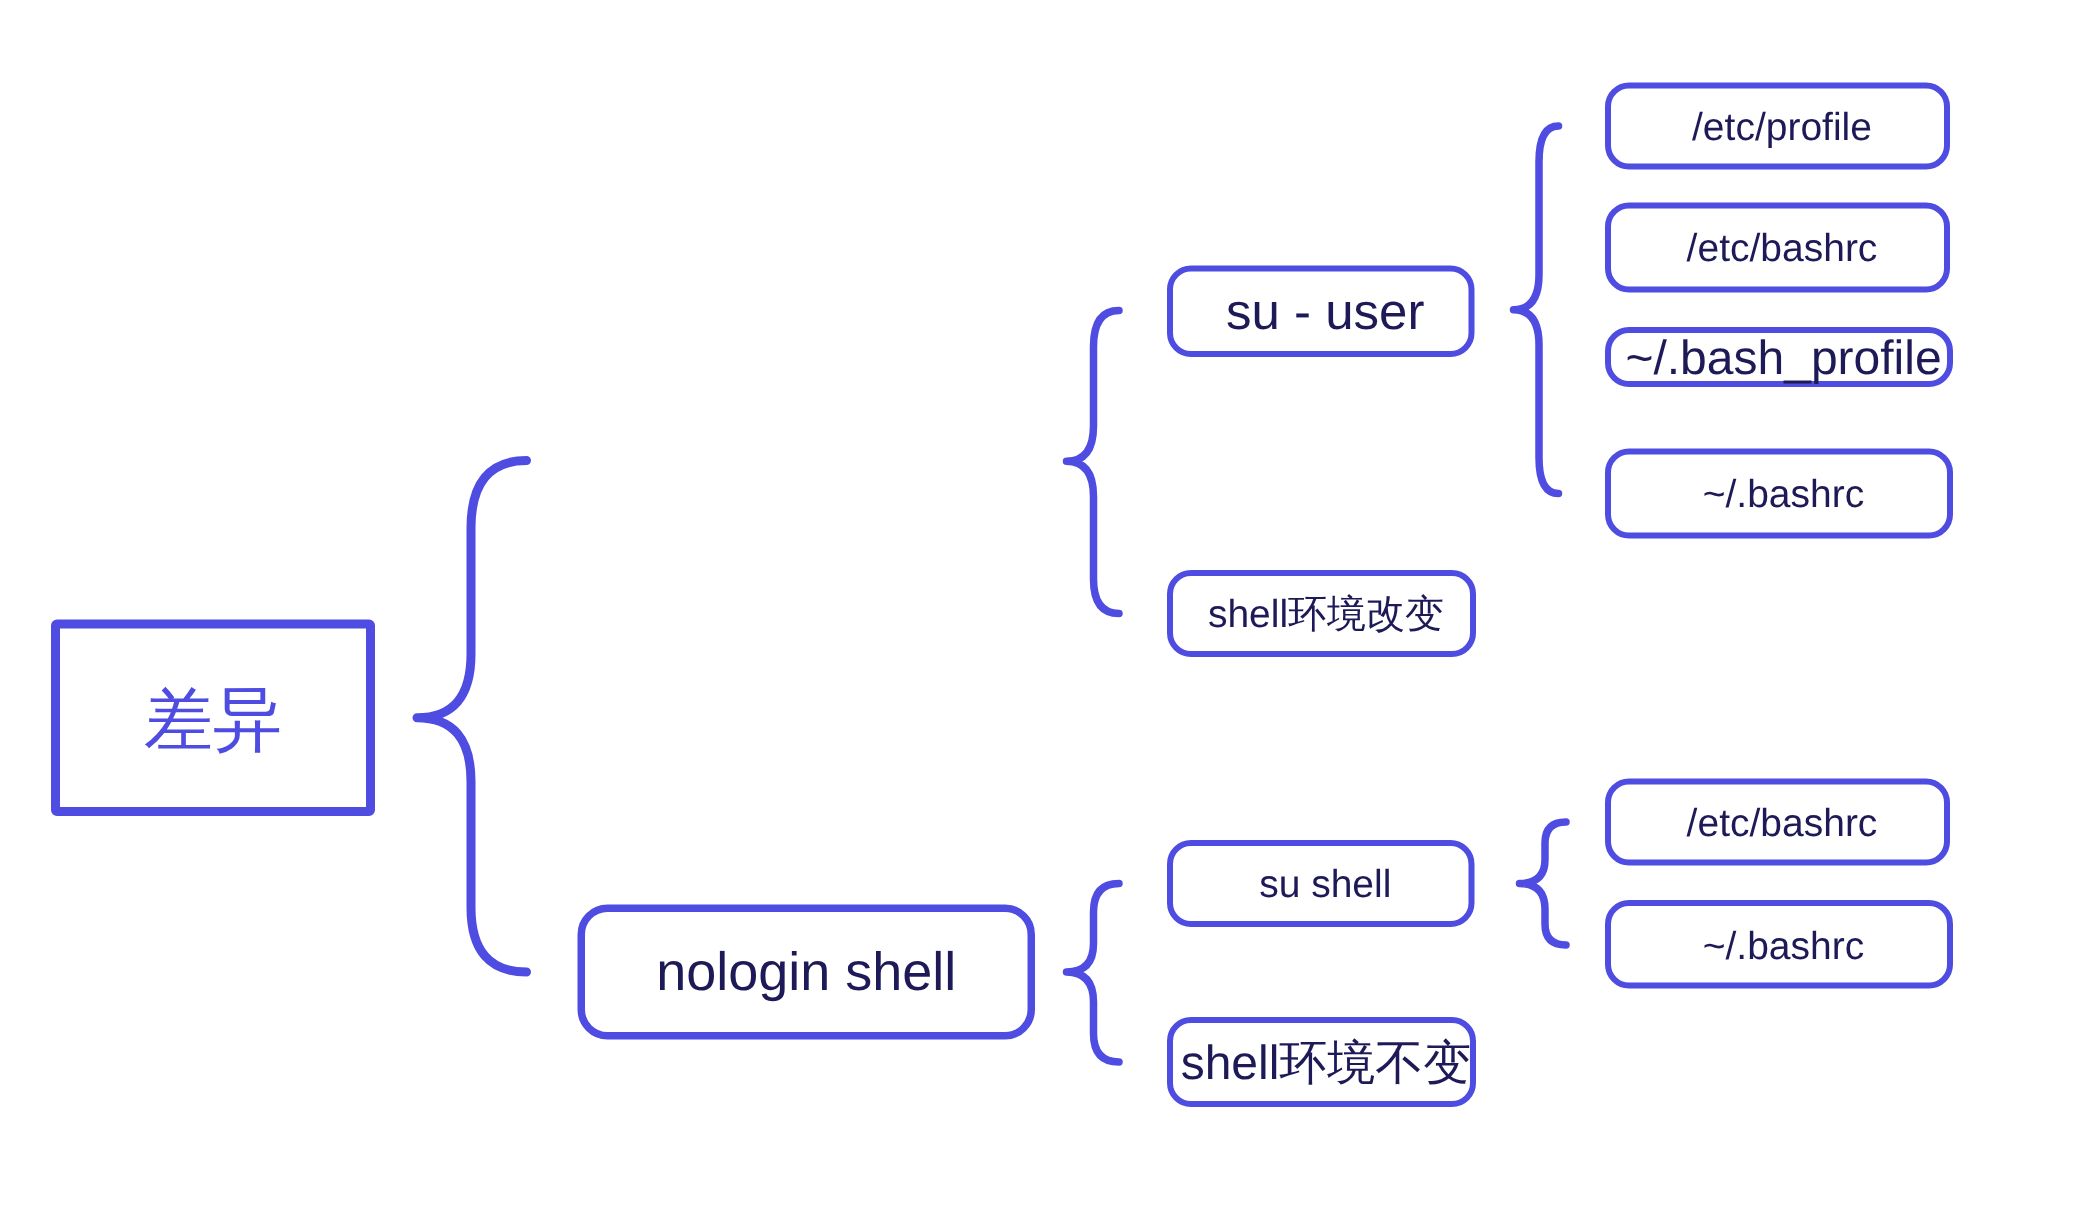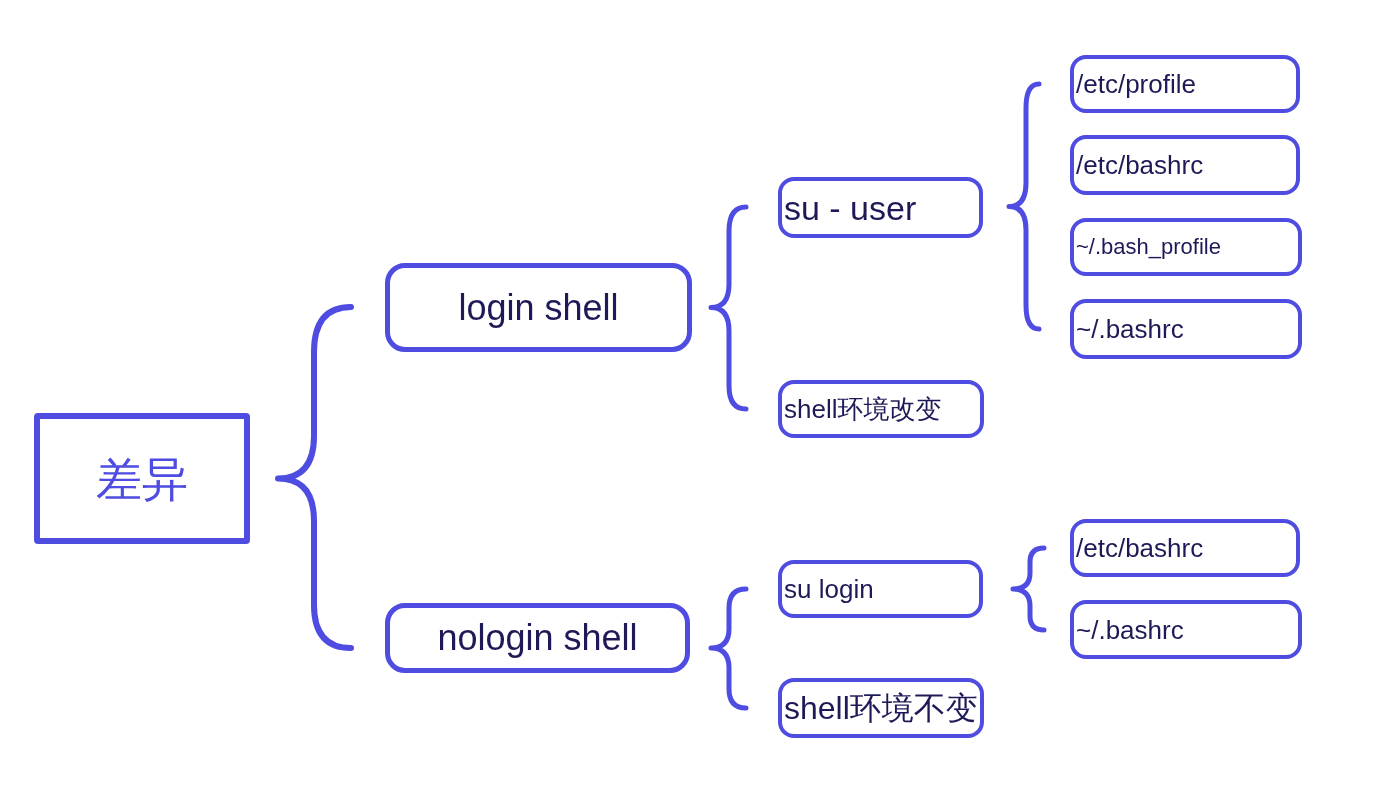--- a/index.html
+++ b/index.html
@@ -36,40 +36,40 @@
     background: var(--bg);
     border: 4px solid var(--accent);
     border-radius: 16px;
     display: flex;
     align-items: center;
     color: var(--text);
     white-space: nowrap;
     line-height: 1;
   }
   .node.center { justify-content: center; }
-  .node.leftpad { justify-content: flex-start; padding-left: 2px; padding-right: 8px; }
+  .node.leftpad { justify-content: center; padding-left: 14px; padding-right: 8px; }
 
   
   .n-root {
     left: 34px; top: 413px; width: 216px; height: 131px;
     border-width: 6px; border-radius: 4px;
     font-size: 46px; color: var(--accent);
   }
   
   .n-login   { left: 385px; top: 263px; width: 307px; height: 89px; border-width: 5px; border-radius: 20px; font-size: 36px; }
-  .n-nologin { left: 385px; top: 603px; width: 305px; height: 70px; border-width: 5px; border-radius: 20px; font-size: 36px; }
+  .n-nologin { left: 385px; top: 603px; width: 305px; height: 90px; border-width: 5px; border-radius: 20px; font-size: 36px; }
   
   .n-su-dash-user { left: 778px; top: 177px; width: 205px; height: 61px; font-size: 34px; }
   .n-env-change   { left: 778px; top: 380px; width: 206px; height: 58px; font-size: 26px; }
   .n-su-user      { left: 778px; top: 560px; width: 205px; height: 58px; font-size: 26px; }
   .n-env-same     { left: 778px; top: 678px; width: 206px; height: 60px; font-size: 32px; }
   
   .n-etc-profile  { left: 1070px; top: 55px;  width: 230px; height: 58px; font-size: 26px; }
   .n-etc-bashrc1  { left: 1070px; top: 135px; width: 230px; height: 60px; font-size: 26px; }
-  .n-bash-profile { left: 1070px; top: 218px; width: 232px; height: 58px; font-size: 22px; }
+  .n-bash-profile { left: 1070px; top: 218px; width: 232px; height: 40px; font-size: 32px; }
   .n-bashrc1      { left: 1070px; top: 299px; width: 232px; height: 60px; font-size: 26px; }
   
   .n-etc-bashrc2  { left: 1070px; top: 519px; width: 230px; height: 58px; font-size: 26px; }
   .n-bashrc2      { left: 1070px; top: 600px; width: 232px; height: 59px; font-size: 26px; }
 </style>
 </head>
 <body>
 
 <div class="canvas">
 
@@ -83,23 +83,20 @@
 
     <path stroke-width="5" d="M 746 589 Q 729 589, 729 608 L 729 629 Q 729 648, 711 648 Q 729 648, 729 668 L 729 689 Q 729 708, 746 708"></path>
 
     <path stroke-width="5" d="M 1044 548 Q 1030 548, 1030 562 L 1030 573 Q 1030 589, 1013 589 Q 1030 589, 1030 606 L 1030 616 Q 1030 630, 1044 630"></path>
   </svg>
 
   <div class="node center n-root">
     <span>差异</span>
   </div>
 
-  <div class="node center n-login">
-    <span>login shell</span>
-  </div>
 
   <div class="node leftpad n-su-dash-user">
     <span>su - user</span>
   </div>
 
   <div class="node leftpad n-etc-profile">
     <span>/etc/profile</span>
   </div>
 
   <div class="node leftpad n-etc-bashrc1">
@@ -116,21 +113,21 @@
 
   <div class="node leftpad n-env-change">
     <span>shell环境改变</span>
   </div>
 
   <div class="node center n-nologin">
     <span>nologin shell</span>
   </div>
 
   <div class="node leftpad n-su-user">
-    <span>su login</span>
+    <span>su shell</span>
   </div>
 
   <div class="node leftpad n-etc-bashrc2">
     <span>/etc/bashrc</span>
   </div>
 
   <div class="node leftpad n-bashrc2">
     <span>~/.bashrc</span>
   </div>
 

